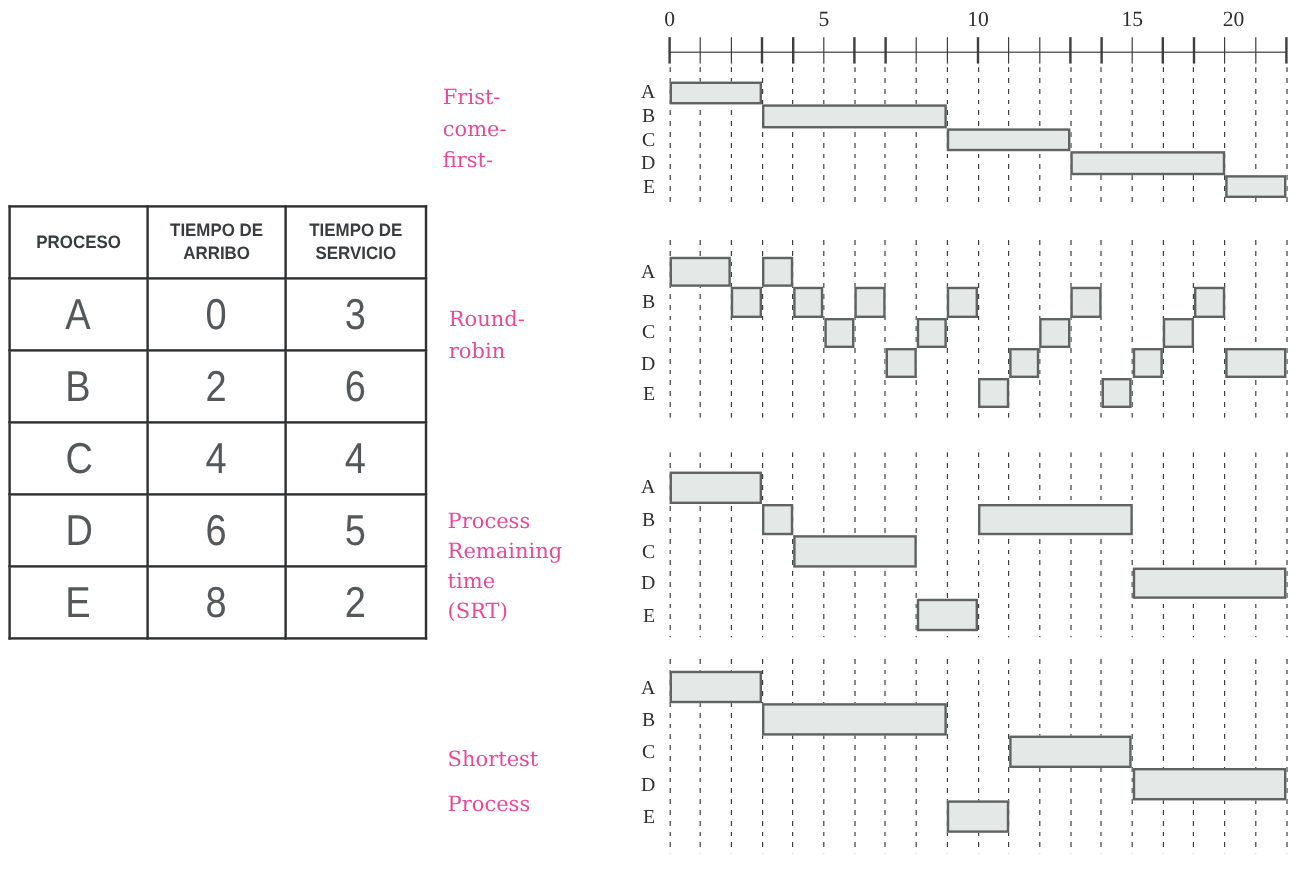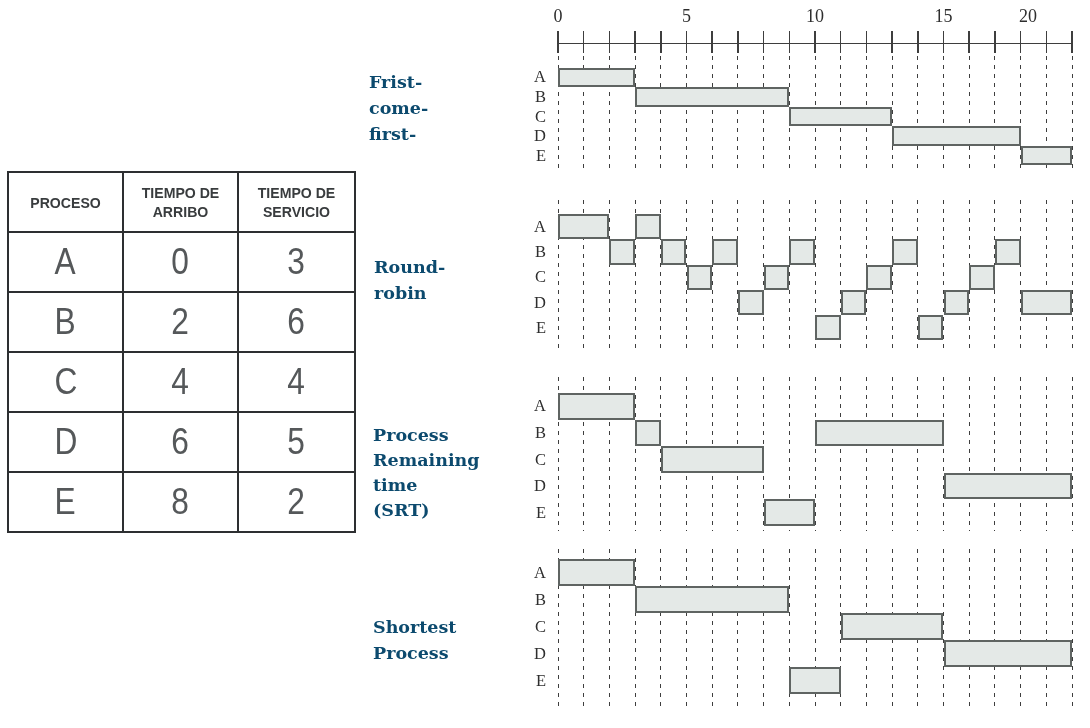--- a/index.html
+++ b/index.html
@@ -17,21 +17,21 @@
   .dcond{display:inline-block;transform:scaleX(.88);}
 
   
   .grid-line{position:absolute;width:1px;z-index:1;
              background:repeating-linear-gradient(to bottom,#3e3e3e 0 4px,transparent 4px 9px);}
   .gantt-bar{position:absolute;z-index:2;box-sizing:border-box;
              background:#e4e9e7;border:2px solid #5f6462;}
   .row-label{position:absolute;z-index:3;width:40px;text-align:right;
              font-family:"Liberation Serif",serif;font-size:16.5px;color:#2e2e2e;line-height:18px;}
   .algo-label{position:absolute;font-family:"DejaVu Serif","Liberation Serif",serif;
-              font-weight:bold;font-size:17.5px;color:#0c4a6e;}
+              font-weight:normal;font-size:17.5px;color:#ec4899;}
   .axis-line{position:absolute;left:558px;top:42.5px;width:514px;height:1.5px;background:#3e3e3e;}
   .axis-tick{position:absolute;top:31px;width:1.5px;height:22px;background:#3e3e3e;}
   .axis-num{position:absolute;top:6px;width:36px;text-align:center;
             font-family:"Liberation Serif",serif;font-size:18px;color:#2e2e2e;}
 </style>
 </head>
 <body>
 
 <div id="page">
 
@@ -253,19 +253,19 @@
         <div class="row-label" style="left: 506px; top: 563.5px;">A</div>
         <div class="row-label" style="left: 506px; top: 590.5px;">B</div>
         <div class="row-label" style="left: 506px; top: 617.5px;">C</div>
         <div class="row-label" style="left: 506px; top: 644.5px;">D</div>
         <div class="row-label" style="left: 506px; top: 671.5px;">E</div>
         <div class="gantt-bar" style="left: 558px; top: 559px; width: 77.1px; height: 27px;"></div>
         <div class="gantt-bar" style="left: 635.1px; top: 586px; width: 154.2px; height: 27px;"></div>
         <div class="gantt-bar" style="left: 840.7px; top: 613px; width: 102.8px; height: 27px;"></div>
         <div class="gantt-bar" style="left: 943.5px; top: 640px; width: 128.5px; height: 27px;"></div>
         <div class="gantt-bar" style="left: 789.3px; top: 667px; width: 51.4px; height: 27px;"></div>
-        <div class="algo-label" style="left: 373px; top: 614px; line-height: 26px;">
+        <div class="algo-label" style="left: 373px; top: 614px; line-height: 38px;">
           <div>Shortest Process</div>
         </div>
       </div>
     </div>
 
 </div>
 
 </body></html>

